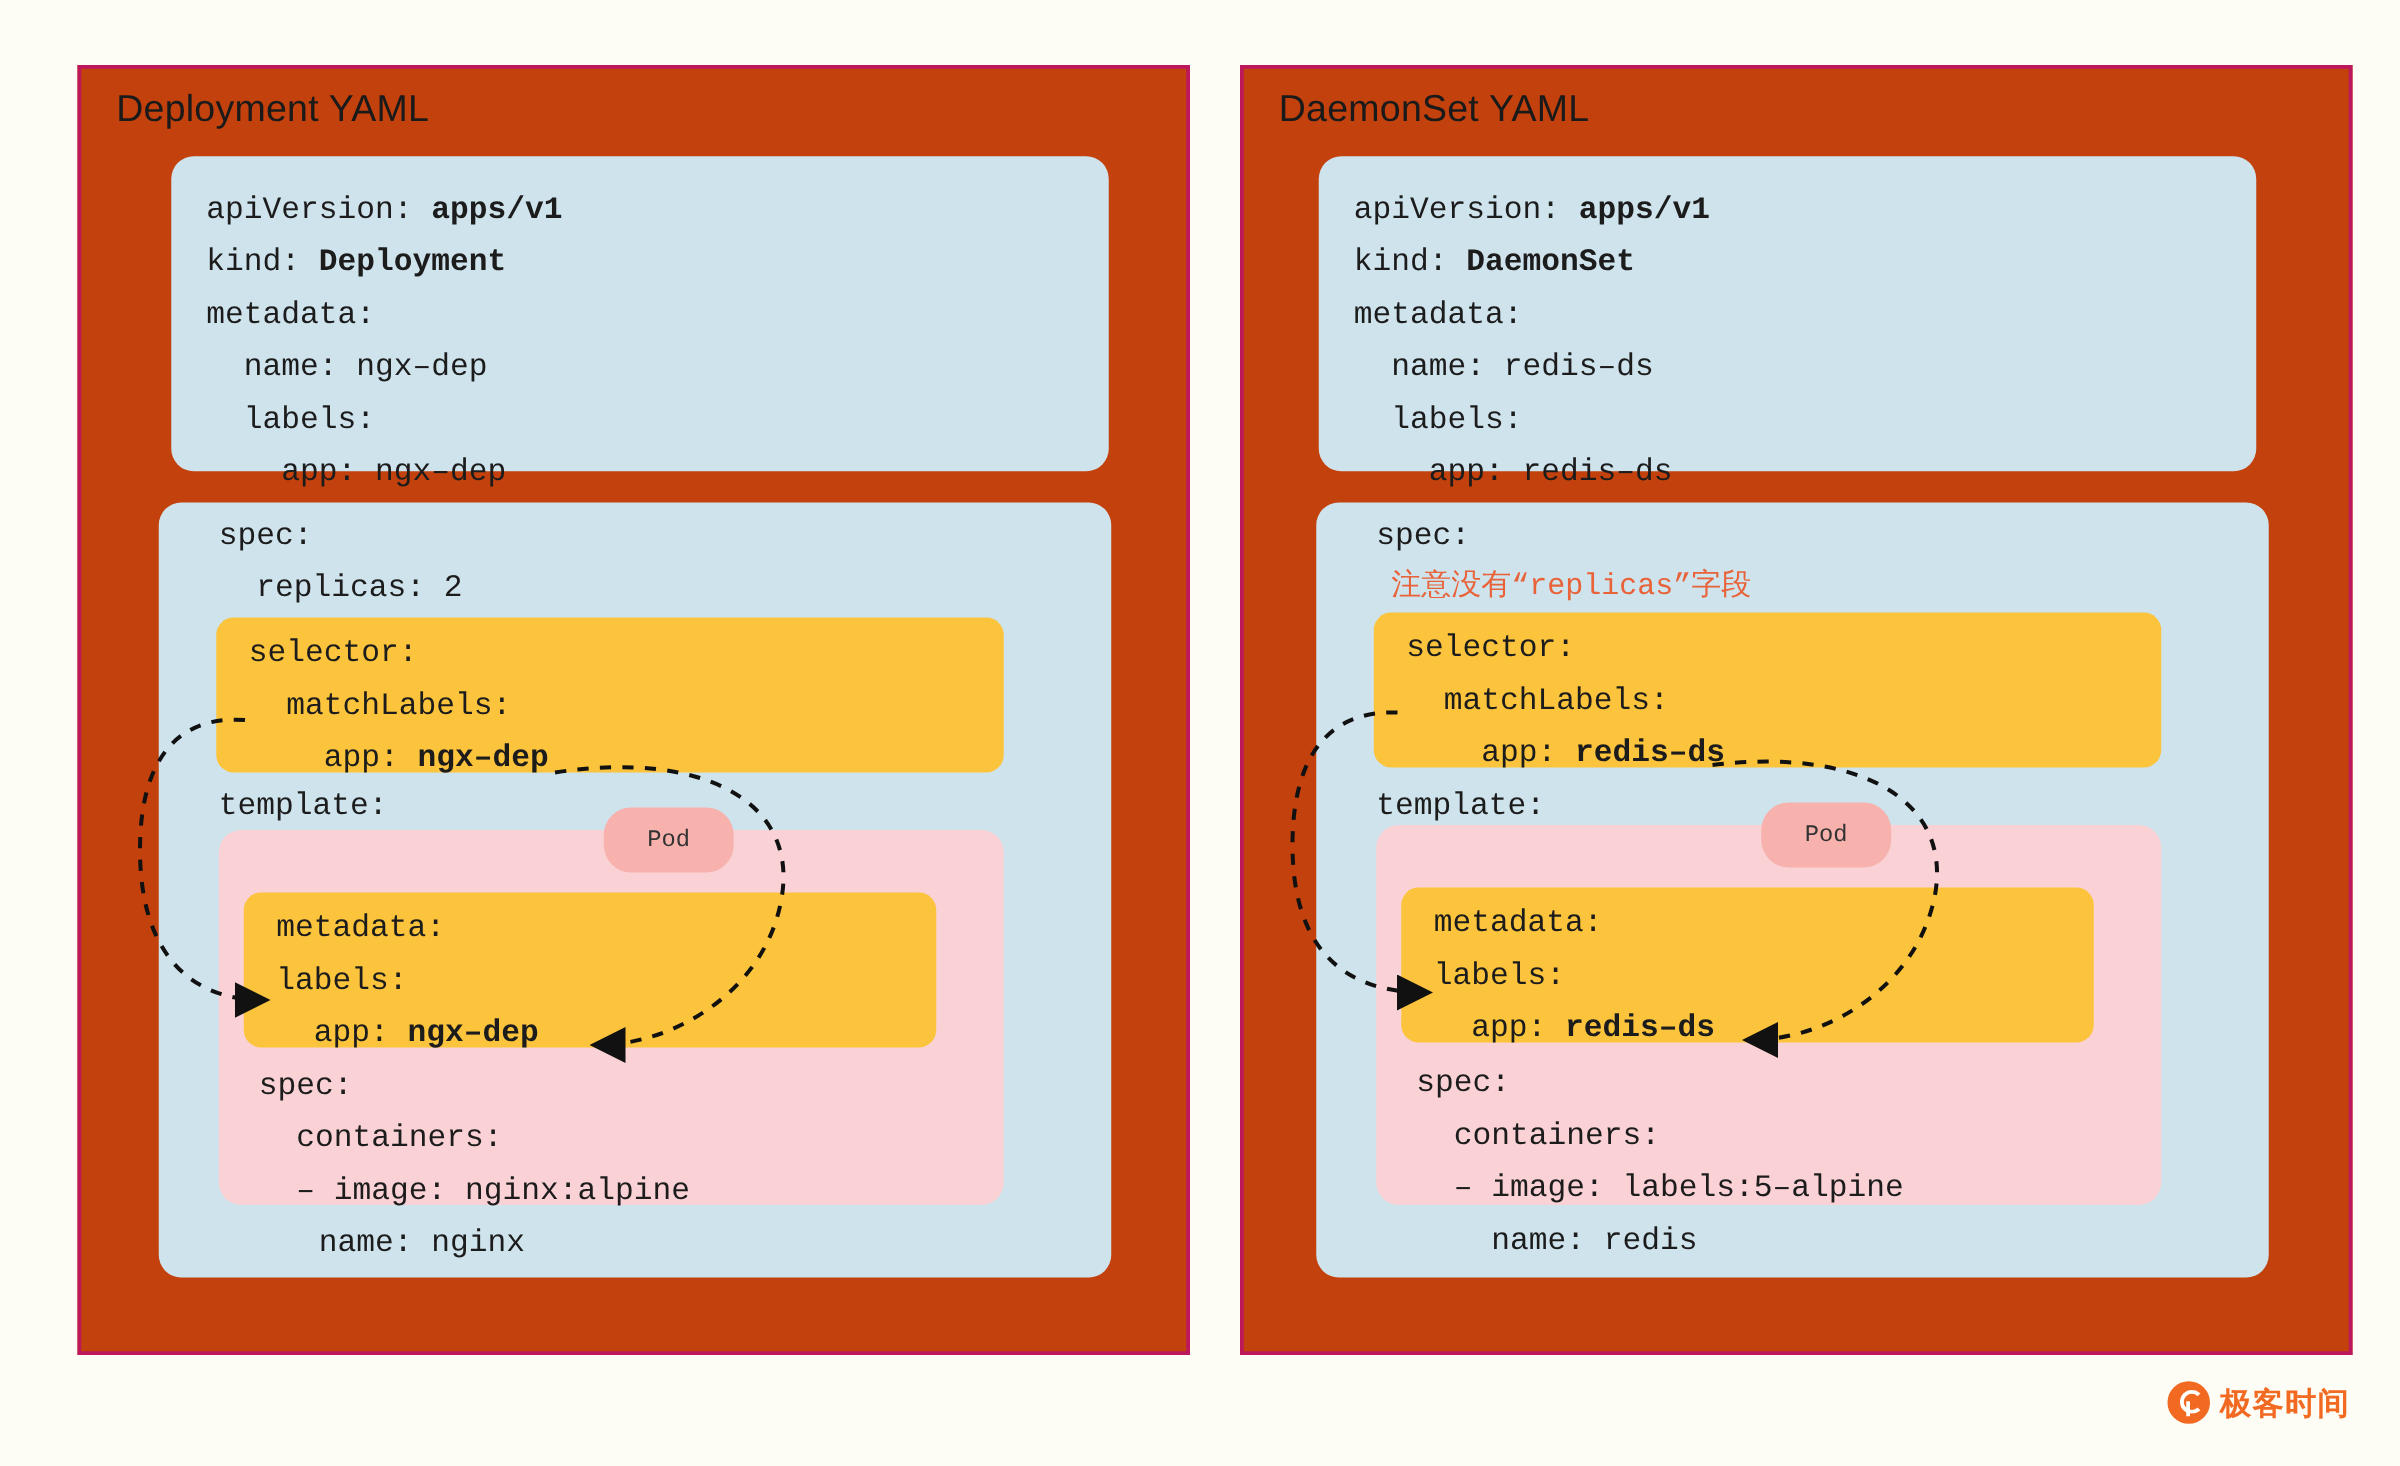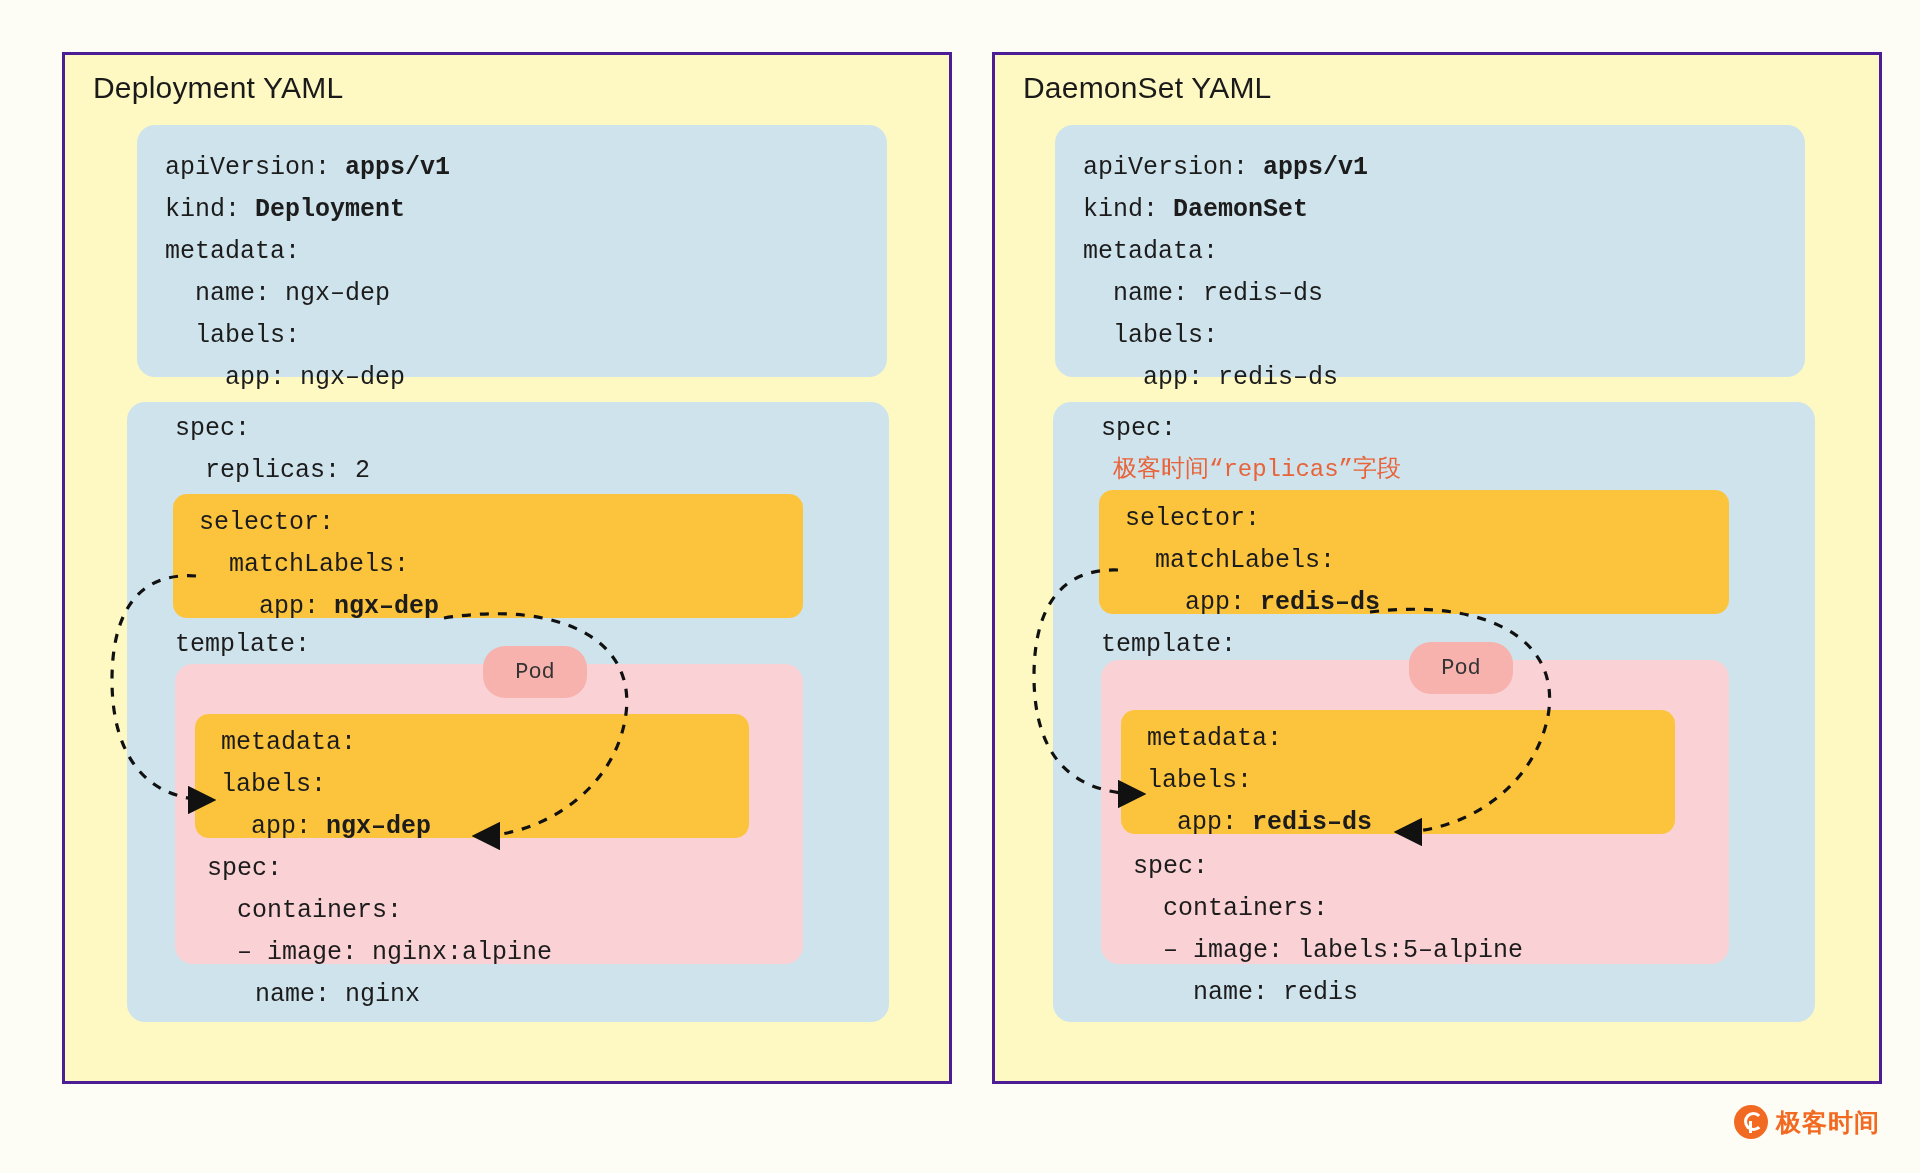--- a/index.html
+++ b/index.html
@@ -17,22 +17,22 @@
   .canvas {
     position: absolute;
     left: 0; top: 0;
     width: 1920px;
     height: 1173px;
   }
 
   
   .panel {
     position: absolute;
-    border: 3px solid #4c1d95;
-    background: #fef9c3;
+    border: 3px solid #be185d;
+    background: #c2410c;
     box-sizing: border-box;
   }
   #panel-left  { left: 62px;  top: 52px; width: 890px; height: 1032px; }
   #panel-right { left: 992px; top: 52px; width: 890px; height: 1032px; }
 
   .panel-title {
     position: absolute;
     left: 28px;
     top: 16px;
     font-size: 30px;
@@ -64,21 +64,21 @@
     box-sizing: border-box;
   }
   .pod-pill {
     position: absolute;
     background: #f7b2ad;
     border-radius: 22px;
     box-sizing: border-box;
     display: flex;
     align-items: center;
     justify-content: center;
-    font-size: 22px;
+    font-size: 19px;
     color: #333;
   }
 
   .line {
     position: absolute;
     font-size: 25px;
     color: #1c1c1c;
     white-space: pre;
     line-height: 25px;
   }
@@ -190,21 +190,21 @@
       <div class="line" style="left:28px; top:30px;">apiVersion: <b>apps/v1</b></div>
       <div class="line" style="left:28px; top:72px;">kind: <b>DaemonSet</b></div>
       <div class="line" style="left:28px; top:114px;">metadata:</div>
       <div class="line" style="left:28px; top:156px;">  name: redis–ds</div>
       <div class="line" style="left:28px; top:198px;">  labels:</div>
       <div class="line" style="left:28px; top:240px;">    app: redis–ds</div>
     </div>
 
     <div class="blue-box spec-box" style="left:58px;">
       <div class="line" style="left:48px; top:14px;">spec:</div>
-      <div class="note" style="left:60px; top:56px;">极客时间“replicas”字段</div>
+      <div class="note" style="left:60px; top:56px;">注意没有“replicas”字段</div>
 
       <div class="yellow-box" style="left:46px; top:88px; width:630px; height:124px;">
         <div class="line" style="left:26px; top:16px;">selector:</div>
         <div class="line" style="left:26px; top:58px;">  matchLabels:</div>
         <div class="line" style="left:26px; top:100px;">    app: <b>redis–ds</b></div>
       </div>
 
       <div class="line" style="left:48px; top:230px;">template:</div>
 
       <div class="pink-box" style="left:48px; top:258px; width:628px; height:304px;">

